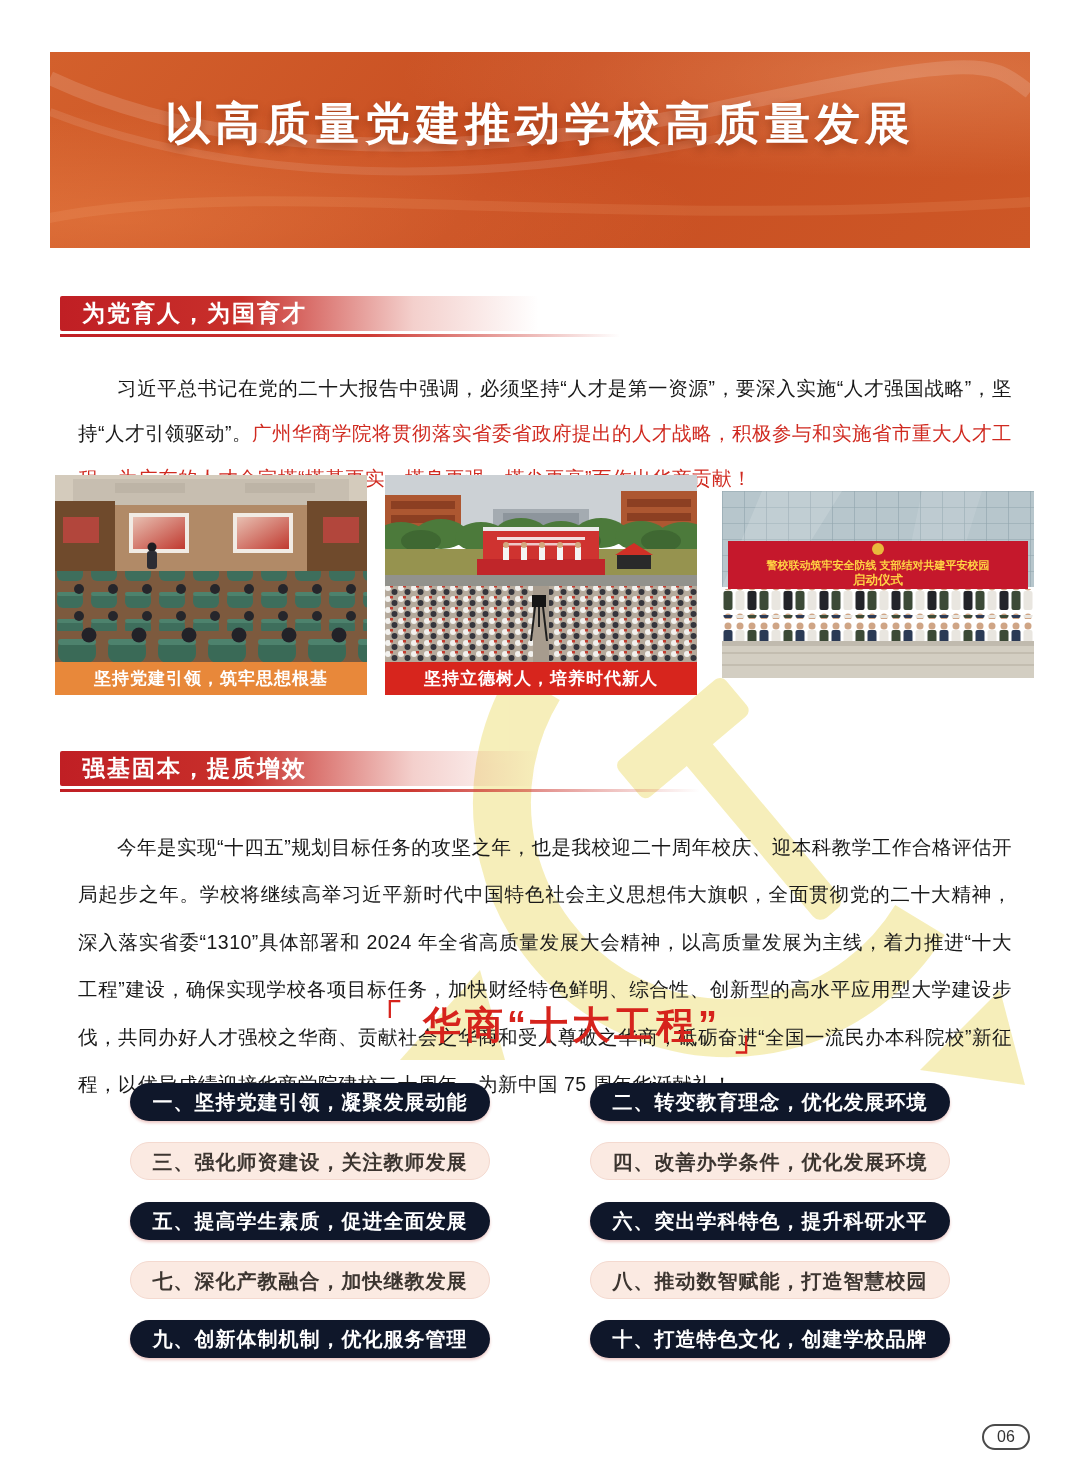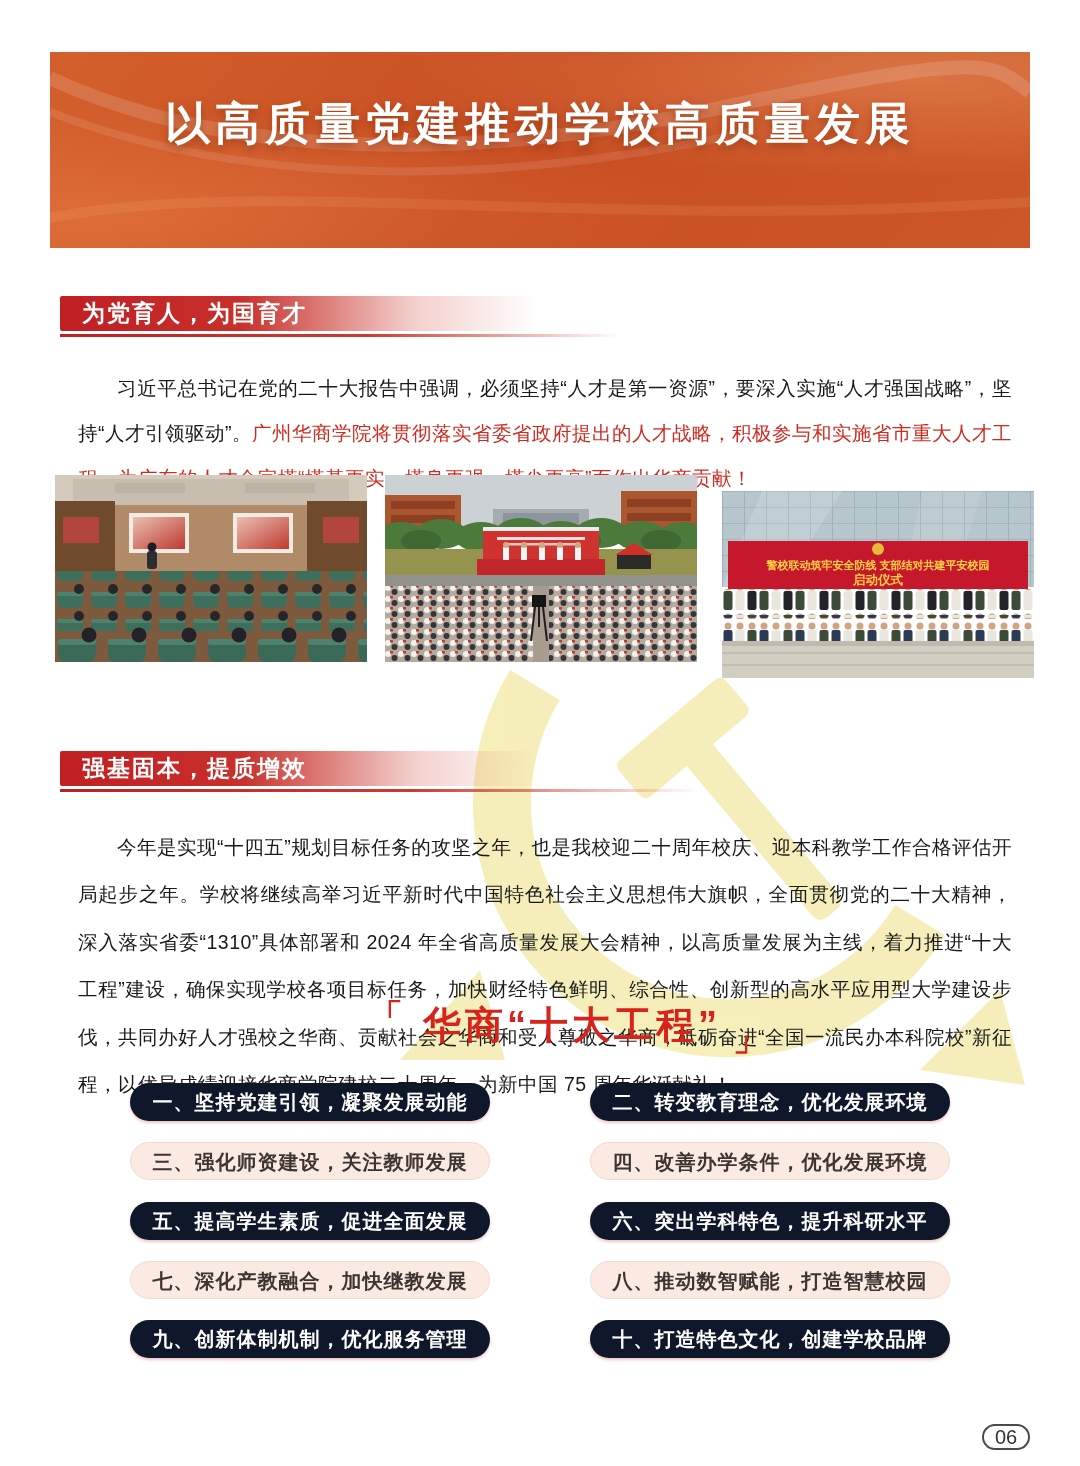--- a/index.html
+++ b/index.html
@@ -75,21 +75,21 @@
   .pill.light{background:#fbeae2;color:#3c3530;border:1px solid #f4d9cf;box-sizing:border-box;}
   .col-a{left:130px;} .col-b{left:590px;}
   .row-1{top:1083px;} .row-2{top:1142px;} .row-3{top:1202px;} .row-4{top:1261px;} .row-5{top:1320px;}
   
   .watermark{position:absolute;left:360px;top:590px;z-index:0;pointer-events:none;}
   .layer{position:relative;z-index:1;}
   
   .pagenum{
     position:absolute;left:982px;top:1424px;width:48px;height:26px;box-sizing:border-box;
     border:2px solid #4a4a4a;border-radius:14px;text-align:center;line-height:22px;
-    font-size:20px;color:#333333;background:#ffffff;
+    font-size:16px;color:#333333;background:#ffffff;
   }
 </style>
 </head>
 <body>
 
 <div class="page">
 
   <svg class="watermark" width="720" height="520" viewBox="0 0 720 520">
     <g fill="#f5ecae" stroke="#f5ecae" opacity="0.85">
       <path d="M175,95 A205,205 0 1 0 560,330" fill="none" stroke-width="58"></path>
@@ -149,20 +149,21 @@
         <rect x="178" y="38" width="60" height="40" fill="#f1ebe4"></rect>
         <rect x="182" y="42" width="52" height="32" fill="url(#slide1)"></rect>
         <rect x="8" y="42" width="36" height="26" fill="#b2463c"></rect>
         <rect x="268" y="42" width="36" height="26" fill="#b2463c"></rect>
         <circle cx="97" cy="72" r="4.5" fill="#1d1d22"></circle>
         <rect x="92" y="76" width="10" height="18" rx="3" fill="#2c2c33"></rect>
         <rect y="96" width="312" height="91" fill="#7d5a3e"></rect>
         <rect y="96" width="312" height="60" fill="url(#crowd1)"></rect>
         <rect y="150" width="312" height="37" fill="url(#crowd1b)"></rect>
       </svg>
+      <figcaption class="caption cap-orange">坚持党建引领，筑牢思想根基</figcaption>
     </figure>
 
     <figure class="photo" style="left:385px;margin:0;">
       <svg width="312" height="187" viewBox="0 0 312 187">
         <defs>
           <pattern id="crowd2" width="13" height="11" patternUnits="userSpaceOnUse">
             <circle cx="3" cy="3" r="3" fill="#f2f1ee"></circle>
             <circle cx="9.5" cy="7" r="3" fill="#35353c"></circle>
             <rect x="5" y="0" width="3" height="2.5" fill="#c23b2e"></rect>
           </pattern>
@@ -211,20 +212,21 @@
         </g>
         <polygon points="230,80 268,80 249,68" fill="#d03026"></polygon>
         <rect x="232" y="80" width="34" height="14" fill="#2a2a2a"></rect>
         <rect y="100" width="312" height="11" fill="#92928c"></rect>
         <rect y="111" width="312" height="76" fill="#b5aa9c"></rect>
         <rect y="111" width="312" height="76" fill="url(#crowd2)"></rect>
         <rect x="148" y="111" width="16" height="76" fill="#a79c8e"></rect>
         <rect x="147" y="120" width="14" height="12" fill="#151515"></rect>
         <path d="M150,132 L146,166 M158,132 L162,166 M154,132 L154,152" stroke="#1e1e1e" stroke-width="2" fill="none"></path>
       </svg>
+      <figcaption class="caption cap-red">坚持立德树人，培养时代新人</figcaption>
     </figure>
 
     <figure class="photo" style="left:706px;margin:16px;">
       <svg width="312" height="187" viewBox="0 0 312 187">
         <defs>
           <pattern id="glass3" width="22" height="16" patternUnits="userSpaceOnUse">
             <rect width="22" height="16" fill="#b7c6cc"></rect>
             <path d="M0,0 H22 M0,0 V16" stroke="#90a4ac" stroke-width="1.2" fill="none"></path>
           </pattern>
           <pattern id="row3a" width="36" height="30" patternUnits="userSpaceOnUse">

